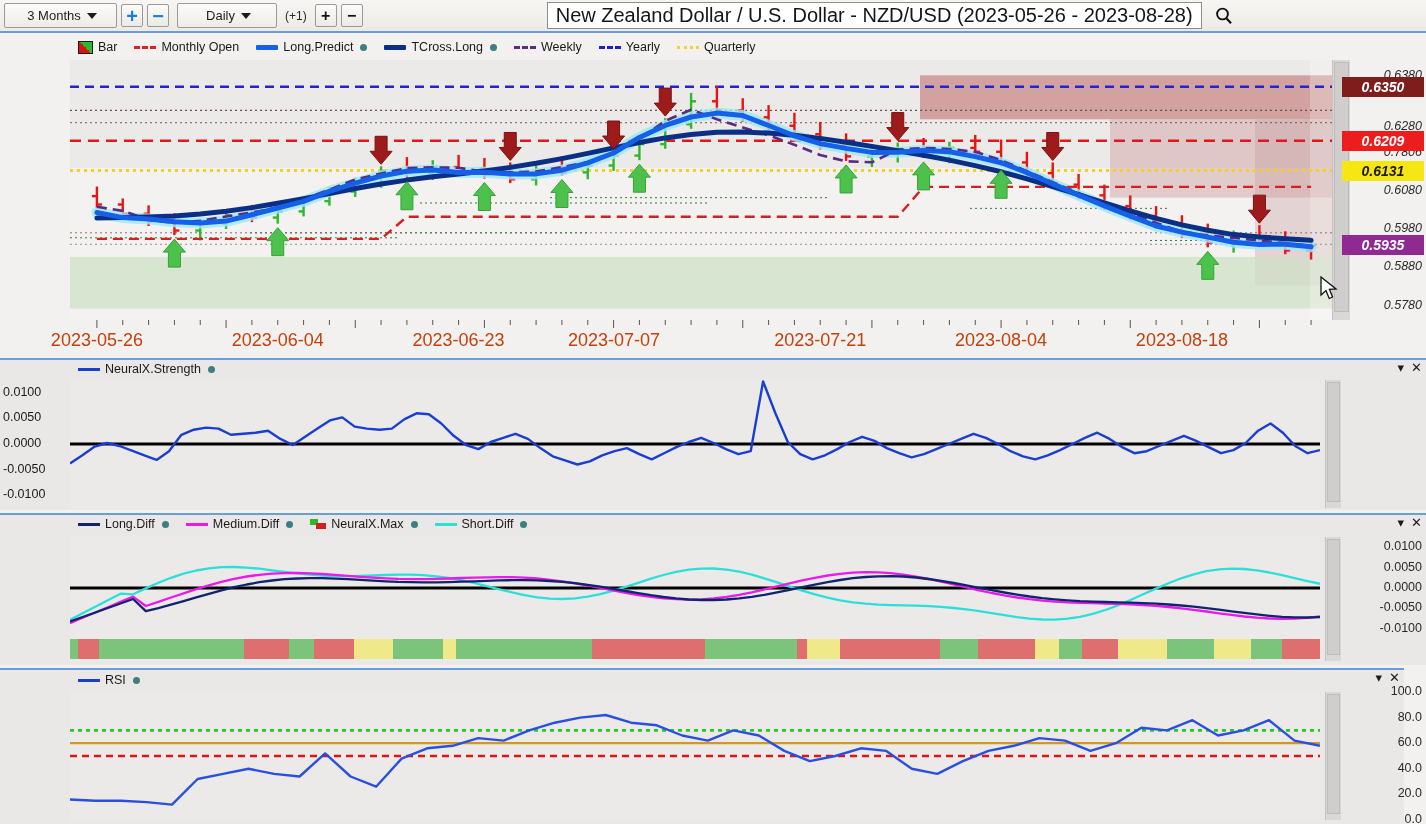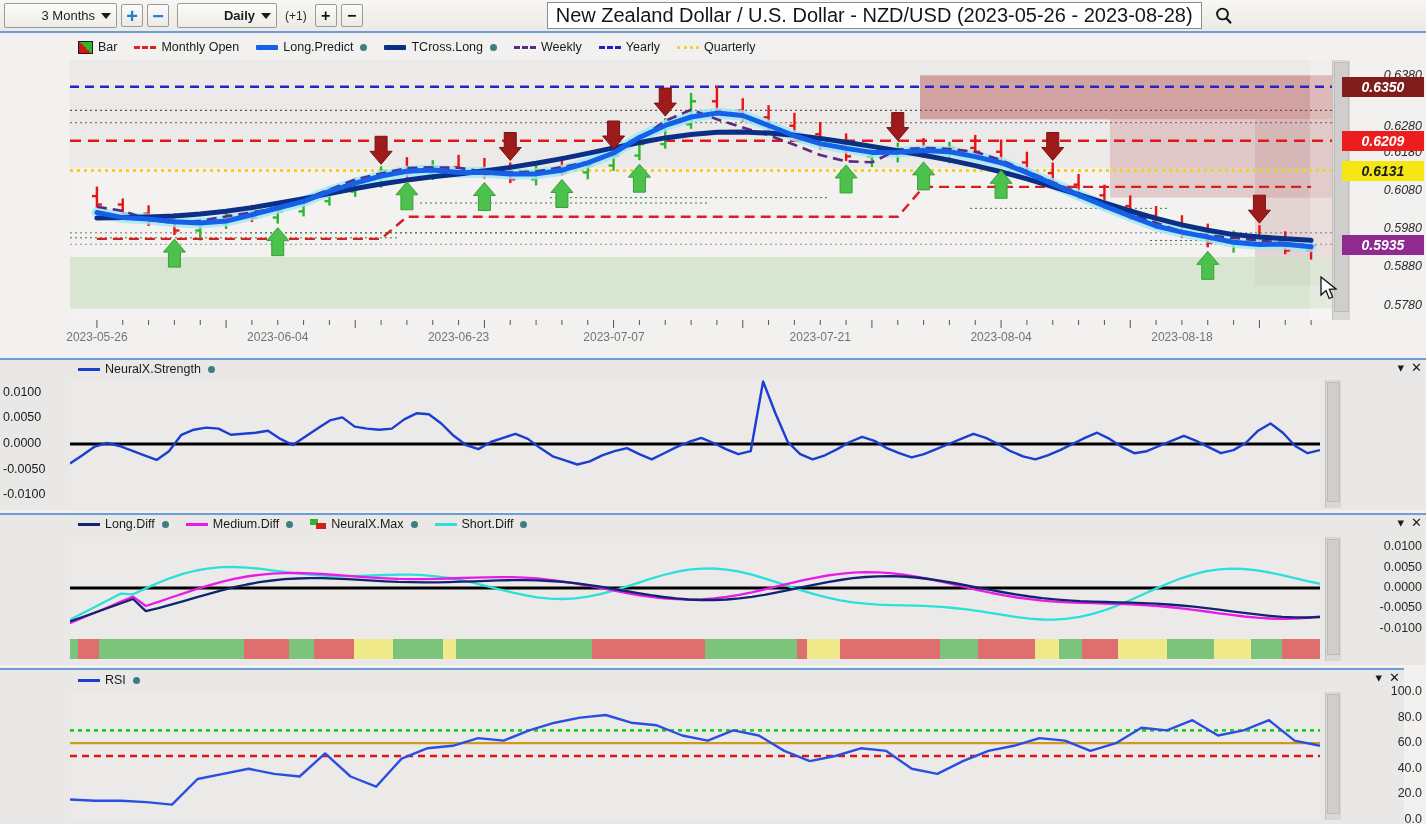--- a/index.html
+++ b/index.html
@@ -14,25 +14,25 @@
   
   .toolbar {
     position: absolute; left: 0; top: 0; width: 1426px; height: 33px;
     background: linear-gradient(#f7f6f4, #eceae6);
     border-bottom: 2px solid #6b9ed6;
     display: flex; align-items: center; padding: 0 4px; gap: 4px;
   }
   .combo {
     height: 25px; background: linear-gradient(#fbfbfa,#eeece8);
     border: 1px solid #9b9a96; border-radius: 2px;
-    display: flex; align-items: center; justify-content: flex-end;
+    display: flex; align-items: center; justify-content: center;
     padding: 0 5px 0 8px; font-size: 13px; color: #1d1d1d; cursor: pointer;
   }
   .combo-sm { width: 113px; }
-  .combo-md { width: 100px; font-weight: bold; }
+  .combo-md { width: 100px; }
   .caret { width: 0; height: 0; border-left: 5px solid transparent;
            border-right: 5px solid transparent; border-top: 6px solid #1a1a1a; margin-left: 6px; }
   .pmbtn {
     width: 22px; height: 23px; border: 1px solid #9b9a96; border-radius: 2px;
     background: linear-gradient(#fbfbfa,#eceae6);
     display: flex; align-items: center; justify-content: center; cursor: pointer;
     font-size: 16px; line-height: 1; color: #111; font-weight: bold;
   }
   .pmbtn.blue { border-color: #9b9a96; color: #1f7fd6; font-size: 20px; }
   .plusminus-txt { font-size: 12px; color: #2a2a2a; padding: 0 4px; }
@@ -62,21 +62,21 @@
   .panel { position: absolute; left: 0; background: #e9e8e6; border-top: 2px solid #6b9ed6; }
   .plot { position: absolute; background: #eceae8; overflow: hidden; }
   .axis-r { position: absolute; right: 0; top: 0; font-size: 12.5px; color: #2b2b2b; }
   .axis-l { position: absolute; left: 0; top: 0; font-size: 12.5px; color: #1b1b1b; }
   .tick { position: absolute; right: 4px; white-space: nowrap; }
   .tickl { position: absolute; left: 3px; white-space: nowrap; }
   .badge { position: absolute; right: 2px; height: 20px; display: flex; align-items: center;
     justify-content: center; width: 82px; font-size: 14px; font-weight: bold; }
   .pnl-ctl { position: absolute; right: 4px; top: 1px; display: flex; gap: 7px; align-items: center; z-index: 40; }
   .pnl-ctl span { cursor: pointer; font-size: 13px; color: #1a1a1a; line-height: 1; }
-  .xaxis { position: absolute; font-size: 12px; color: #737373; }
+  .xaxis { position: absolute; font-size: 18px; color: #c2410c; }
   .xlab { position: absolute; transform: translateX(-50%); white-space: nowrap; }
   .scrollbar { position: absolute; background: #d9d8d6; border-left: 1px solid #c3c2c0; }
   .scroll-thumb { position: absolute; left: 1px; right: 1px; background: #cfcecc; border: 1px solid #bdbcba; }
   .legend-row { position: absolute; left: 78px; display: flex; align-items: center; gap: 17px;
     font-size: 12.5px; color: #1a1a1a; z-index: 30; }
   .cursor-arrow { position: absolute; z-index: 60; pointer-events: none; }
 </style>
 </head>
 <body>
 
@@ -462,21 +462,21 @@
             <path d="M1131.75,219.35294117647058 L1143.75,219.35294117647058 L1143.75,204.35294117647058 L1148.75,204.35294117647058 L1137.75,191.35294117647058 L1126.75,204.35294117647058 L1131.75,204.35294117647058 Z" fill="#4cc24c" stroke="#38a038" stroke-width="1"></path>
           </g>
         </svg>
     </div>
     <div class="scrollbar" style="left:1332px;top:2px;width:18px;height:260px;">
       <div class="scroll-thumb" style="top:2px;height:250px;"></div>
     </div>
     <div class="axis-r" id="price-axis" style="left:1350px;top:0px;width:76px;height:262px;font-style:italic;">
         <div class="tick" style="top: 10.2941px;">0.6380</div>
         <div class="tick" style="top: 48.5294px; margin-top: 12px;">0.6280</div>
-        <div class="tick" style="top: 86.7647px;">0.6180</div>
+        <div class="tick" style="top: 86.7647px;">0.7806</div>
         <div class="tick" style="top: 125px;">0.6080</div>
         <div class="tick" style="top: 163.235px;">0.5980</div>
         <div class="tick" style="top: 201.471px;">0.5880</div>
         <div class="tick" style="top: 239.706px;">0.5780</div>
         <div class="badge" style="top: 18.7647px; background: #7f1d1d; color: rgb(255, 255, 255);">0.6350</div>
         <div class="badge" style="top: 72.6765px; background: rgb(238, 29, 29); color: rgb(255, 255, 255);">0.6209</div>
         <div class="badge" style="top: 102.5px; background: rgb(245, 230, 20); color: rgb(26, 26, 26);">0.6131</div>
         <div class="badge" style="top: 177.441px; background: rgb(143, 42, 145); color: rgb(255, 255, 255);">0.5935</div>
       </div>
     <div class="xaxis" id="price-xaxis" style="left:70px;top:262px;width:1280px;height:34px;">

